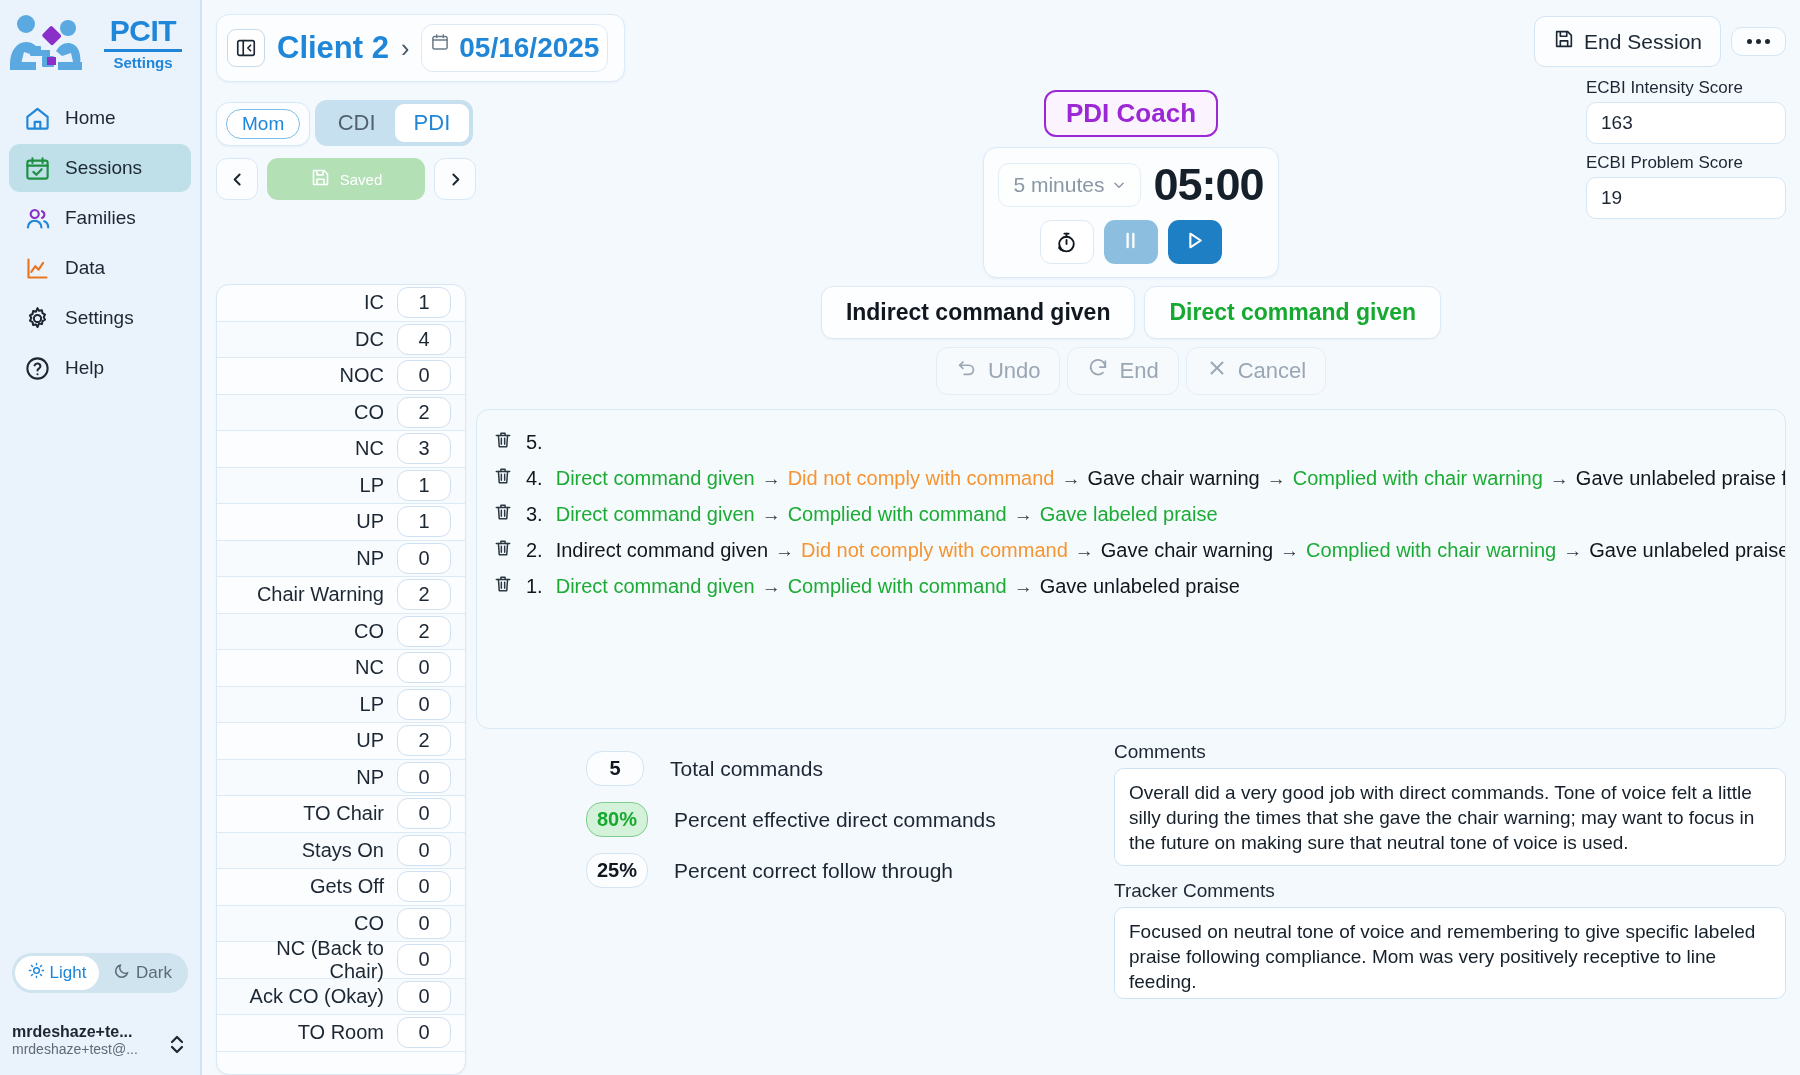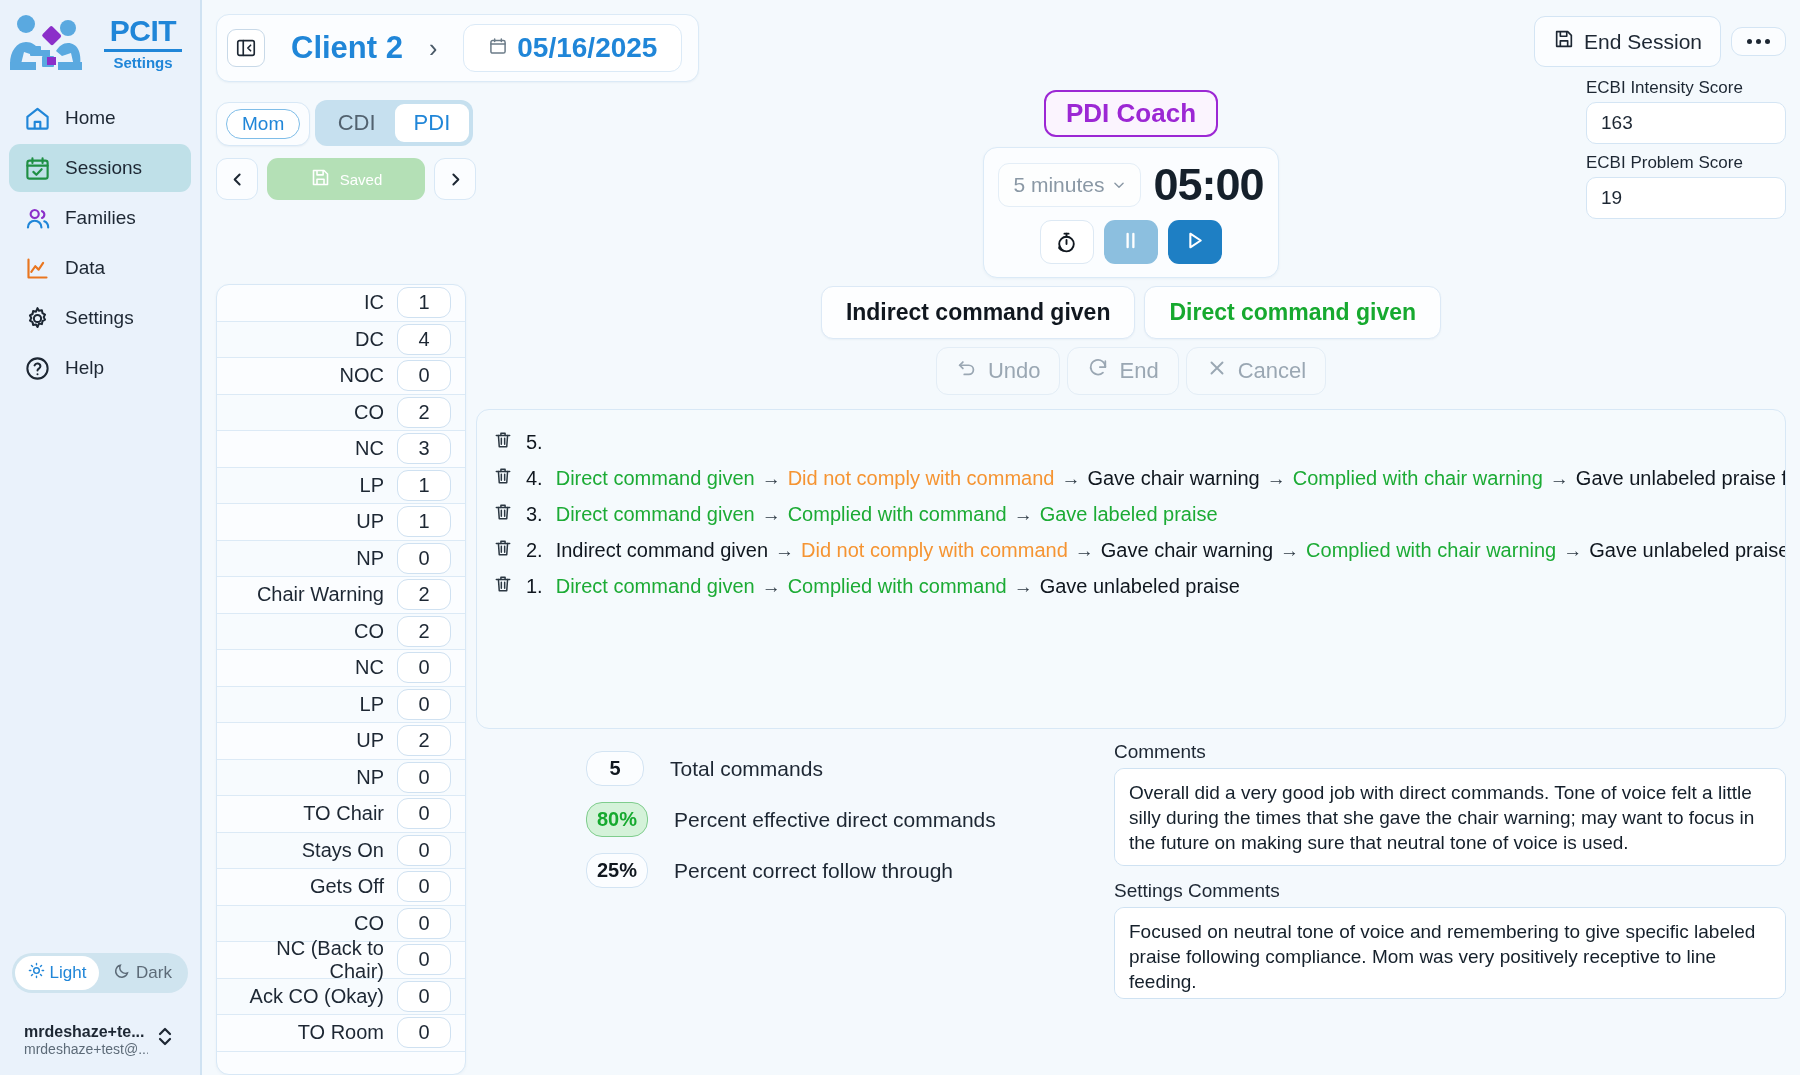--- a/index.html
+++ b/index.html
@@ -40,52 +40,52 @@
   .theme-toggle {
     display: flex; background: #cfe4ef; border-radius: 20px; padding: 3px; gap: 2px;
   }
   .theme-btn {
     flex: 1; display: flex; align-items: center; justify-content: center; gap: 5px;
     padding: 6px 4px; border-radius: 17px; font-size: 17px; cursor: pointer;
     color: #5d6b78;
   }
   .theme-btn.sel { background: #ffffff; color: #2086d8; font-weight: normal; }
 
-  .user-box { position: absolute; bottom: 8px; left: 0; right: 0; padding: 8px 24px 10px; display: flex; align-items: flex-start; gap: 6px; }
+  .user-box { position: absolute; bottom: 8px; left: 0; right: 0; padding: 8px 12px 10px; display: flex; align-items: flex-end; gap: 6px; }
   .user-txt { flex: 1; min-width: 0; }
   .user-name { font-size: 16px; font-weight: bold; color: #1d2733; white-space: nowrap; overflow: hidden; }
   .user-mail { font-size: 14px; color: #5d6b78; white-space: nowrap; overflow: hidden; }
   .updown { width: 22px; flex: 0 0 22px; display: flex; flex-direction: column; align-items: center; cursor: pointer; }
 
   
   .main {
     flex: 1; min-width: 0;
     background: #f4f9fd;
     border-left: 2px solid #cfe2f2;
     display: flex; flex-direction: column;
     position: relative;
   }
 
   .topbar { display: flex; align-items: flex-start; padding: 14px 14px 0 14px; }
   .crumb-box {
-    display: flex; align-items: center; gap: 26px;
+    display: flex; align-items: center; gap: 12px;
     background: #fbfdff; border: 1px solid #dbeaf7; border-radius: 13px;
     padding: 9px 16px 9px 10px;
     box-shadow: 0 1px 2px rgba(24,70,120,.05);
   }
   .collapse-btn {
     width: 38px; height: 38px; border: 1px solid #c8d9e8; border-radius: 9px;
     background: #fff; display: flex; align-items: center; justify-content: center; cursor: pointer;
   }
   .crumb-client { font-size: 31px; font-weight: bold; color: #2086d8; }
   .crumb-sep { font-size: 25px; color: #4a5a68; font-weight: 300; }
   .date-pill {
-    display: flex; align-items: center; gap: 9px;
+    display: flex; align-items: flex-start; gap: 9px;
     border: 1px solid #dbeaf7; border-radius: 12px; background: #fff;
-    padding: 7px 24px; cursor: pointer;
+    padding: 7px 8px; cursor: pointer;
   }
   .date-txt { font-size: 28px; font-weight: bold; color: #2086d8; }
 
   .topbar-spacer { flex: 1; }
   .top-right { display: flex; align-items: center; gap: 10px; padding-top: 2px; }
   .btn-outline {
     display: flex; align-items: center; gap: 9px;
     background: #fbfdff; border: 1px solid #d4e5f4; border-radius: 11px;
     padding: 11px 18px; font-size: 21px; color: #1d2733; cursor: pointer;
   }
@@ -678,20 +678,20 @@
                 <div class="stat-lbl">Percent effective direct commands</div>
               </div>
               <div class="stat-row">
                 <div class="stat-badge plain">25%</div>
                 <div class="stat-lbl">Percent correct follow through</div>
               </div>
             </div>
           <div class="comments-col">
             <div class="cm-lbl">Comments</div>
             <textarea class="cm-box a" style="">Overall did a very good job with direct commands. Tone of voice felt a little silly during the times that she gave the chair warning; may want to focus in the future on making sure that neutral tone of voice is used.</textarea>
-            <div class="cm-lbl">Settings Comments</div>
+            <div class="cm-lbl">Tracker Comments</div>
             <textarea class="cm-box b" style="">Focused on neutral tone of voice and remembering to give specific labeled praise following compliance. Mom was very positively receptive to line feeding.</textarea>
           </div>
         </div>
       </div>
     </div>
   </section>
 </div>
 
 </body></html>

